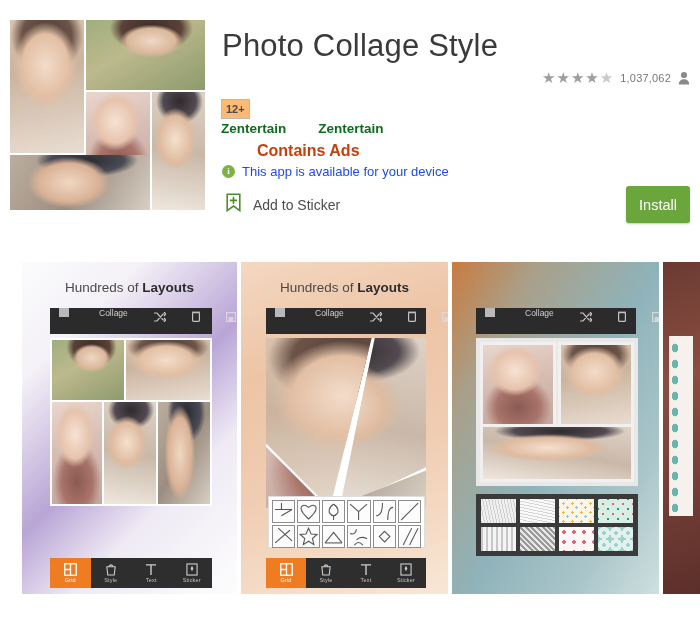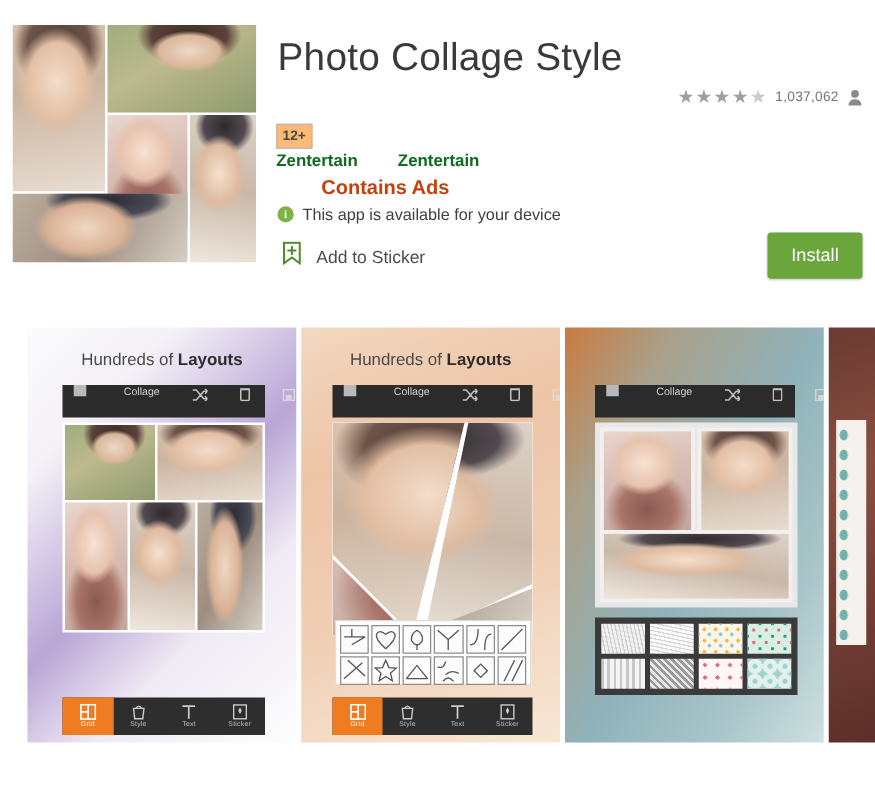--- a/index.html
+++ b/index.html
@@ -120,21 +120,21 @@
 
   .availability {
     position: absolute;
     left: 222px; top: 164px;
     display: flex;
     align-items: center;
     gap: 7px;
   }
   .availability .txt {
     font-size: 13px;
-    color: #404040;
+    color: #1d4ed8;
   }
   .info-icon {
     width: 13px; height: 13px;
     border-radius: 50%;
     background: #7cb342;
     color: #ffffff;
     font-size: 9px;
     font-weight: bold;
     line-height: 13px;
     text-align: center;
@@ -175,21 +175,21 @@
   .rating-count {
     font-size: 11px;
     color: #777777;
     letter-spacing: 0.2px;
   }
   .person-icon { width: 12px; height: 14px; flex: 0 0 auto; }
 
   .install-btn {
     position: absolute;
     right: 10px; top: 186px;
-    width: 76px; height: 37px;
+    width: 64px; height: 37px;
     background: #6aa63b;
     border: none;
     border-radius: 3px;
     color: #ffffff;
     font-size: 14.5px;
     font-family: "Liberation Sans", sans-serif;
     cursor: pointer;
     box-shadow: 0 1px 2px rgba(0,0,0,0.22);
   }
 

